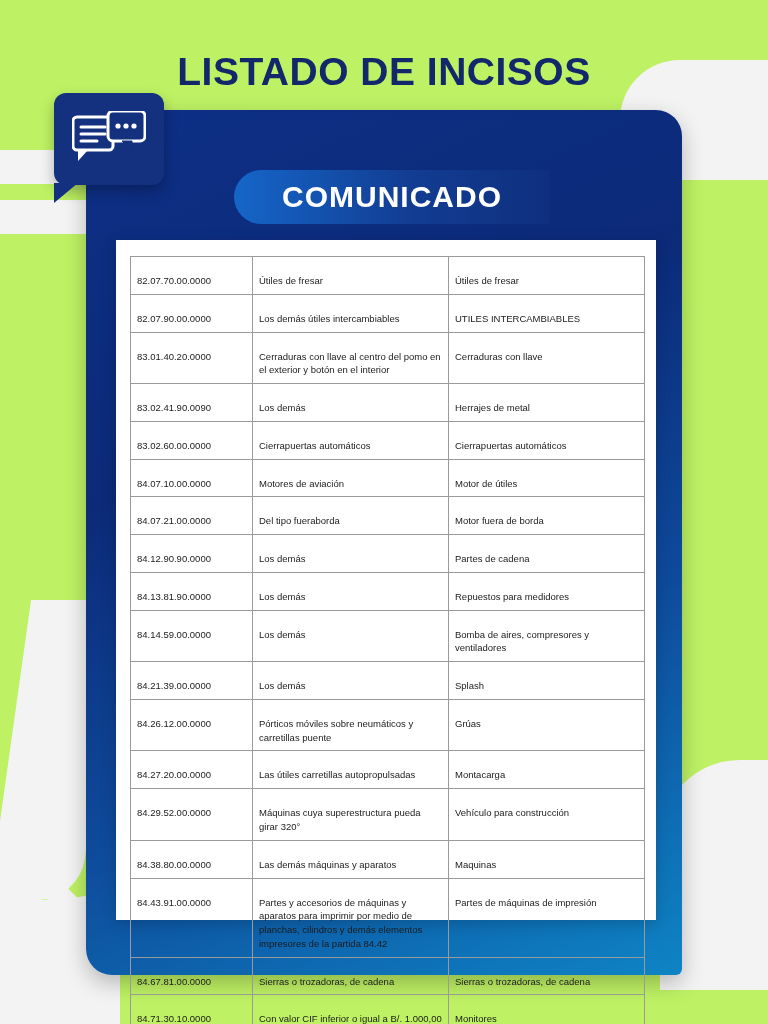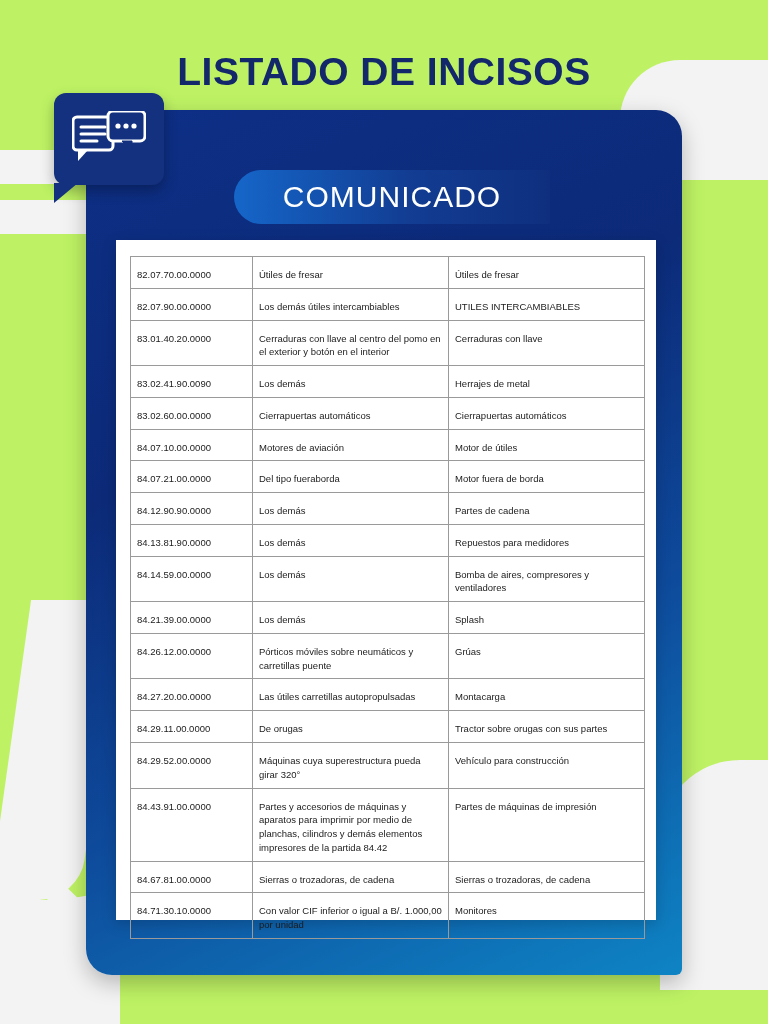--- a/index.html
+++ b/index.html
@@ -91,21 +91,21 @@
     width: 316px; height: 54px;
     background: linear-gradient(90deg, #1566c9 0%, #123d93 55%, #0f2f7e 100%);
     border-radius: 27px 2px 2px 27px;
     display: flex;
     align-items: center;
     justify-content: center;
   }
   .pill-text {
     color: #ffffff;
     font-size: 30px;
-    font-weight: normal;
+    font-weight: bold;
     letter-spacing: 1px;
     text-align: center;
   }
 
   
   .sheet {
     position: absolute;
     left: 116px; top: 240px;
     width: 540px; height: 680px;
     background: #ffffff;
@@ -117,21 +117,21 @@
     left: 14px; top: 16px;
     width: 514px;
     border-collapse: collapse;
     table-layout: fixed;
   }
   table.incisos td {
     border: 1px solid #9a9a9a;
     font-size: 9.5px;
     line-height: 1.45;
     color: #1b1b1b;
-    padding: 11px 6px 6px 6px;
+    padding: 17px 6px 6px 6px;
     vertical-align: top;
     font-family: "Liberation Sans", sans-serif;
   }
   td.c-code { width: 122px; }
   td.c-desc { width: 196px; }
   td.c-name { width: 196px; }
 </style>
 </head>
 <body>
 
@@ -230,30 +230,30 @@
             <td class="c-code">84.26.12.00.0000</td>
             <td class="c-desc">Pórticos móviles sobre neumáticos y carretillas puente</td>
             <td class="c-name">Grúas</td>
           </tr>
         <tr>
             <td class="c-code">84.27.20.00.0000</td>
             <td class="c-desc">Las útiles carretillas autopropulsadas</td>
             <td class="c-name">Montacarga</td>
           </tr>
         <tr>
-            <td class="c-code">84.29.11.00.0000</td>
-            <td class="c-desc">De orugas</td>
-            <td class="c-name">Tractor sobre orugas con sus partes</td>
-          </tr>
-        <tr>
             <td class="c-code">84.29.52.00.0000</td>
             <td class="c-desc">Máquinas cuya superestructura pueda girar 320°</td>
             <td class="c-name">Vehículo para construcción</td>
           </tr>
         <tr>
+            <td class="c-code">84.38.80.00.0000</td>
+            <td class="c-desc">Las demás máquinas y aparatos</td>
+            <td class="c-name">Maquinas</td>
+          </tr>
+        <tr>
             <td class="c-code">84.43.91.00.0000</td>
             <td class="c-desc">Partes y accesorios de máquinas y aparatos para imprimir por medio de planchas, cilindros y demás elementos impresores de la partida 84.42</td>
             <td class="c-name">Partes de máquinas de impresión</td>
           </tr>
         <tr>
             <td class="c-code">84.67.81.00.0000</td>
             <td class="c-desc">Sierras o trozadoras, de cadena</td>
             <td class="c-name">Sierras o trozadoras, de cadena</td>
           </tr>
         <tr>

